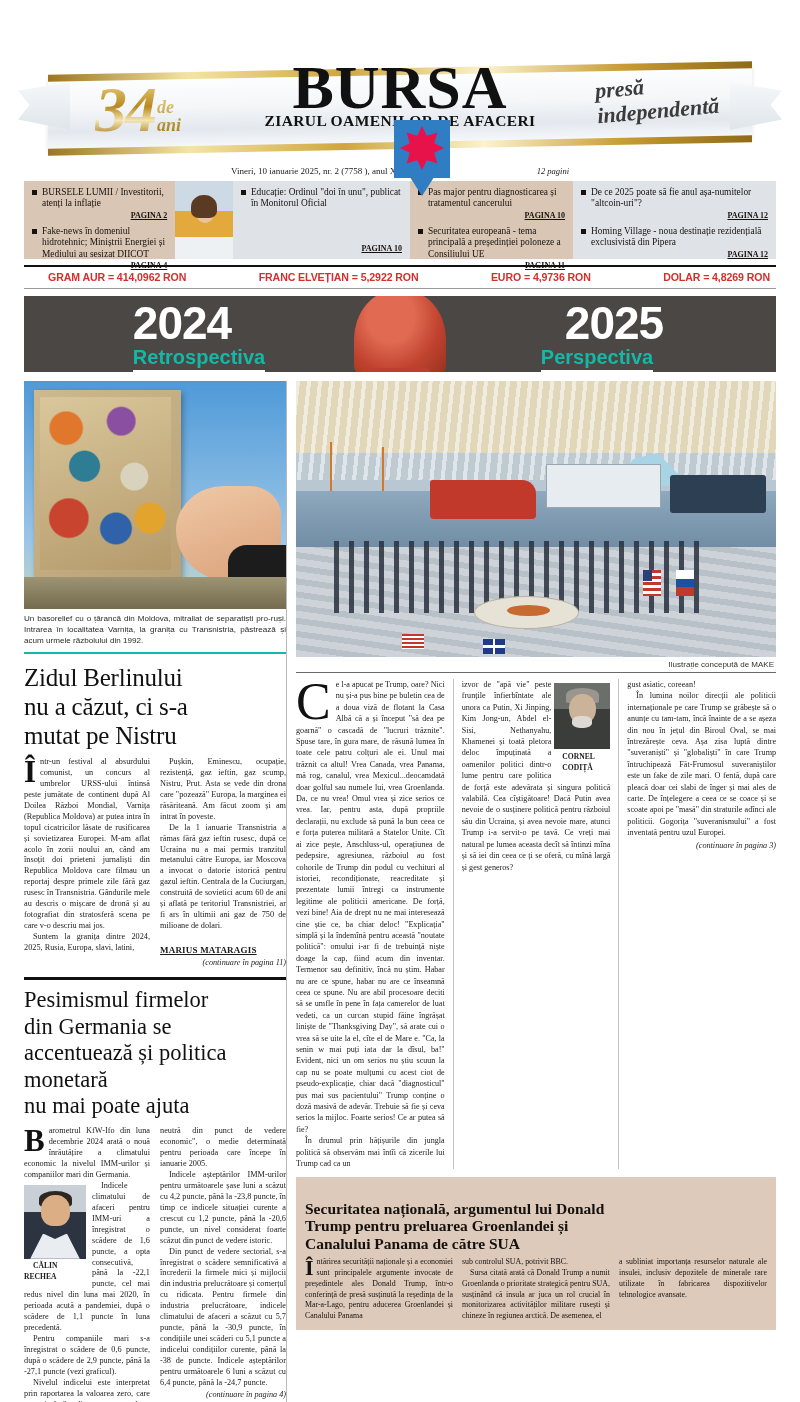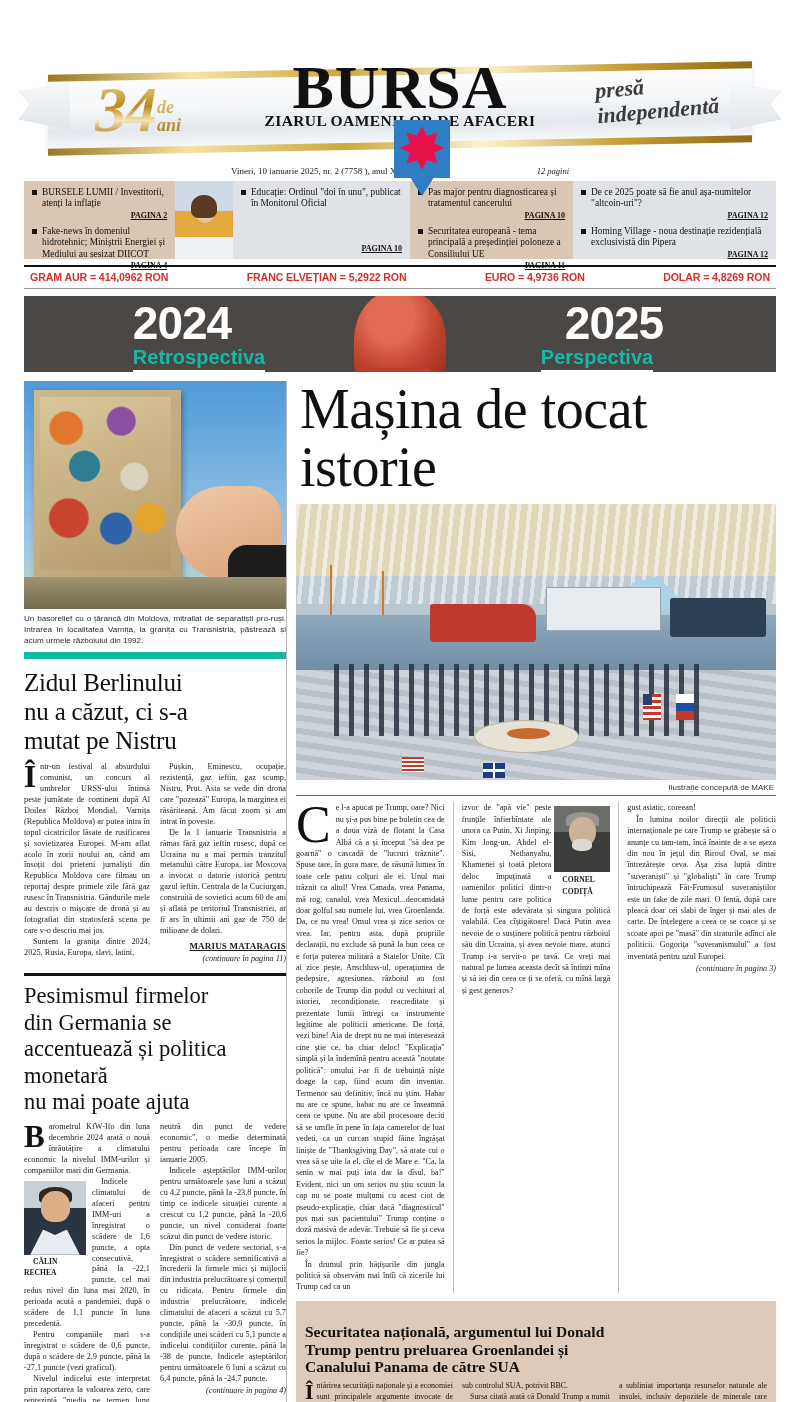--- a/index.html
+++ b/index.html
@@ -110,21 +110,21 @@
   .girlphoto { position:absolute; inset:0;
     background:
       radial-gradient(circle at 52% 42%, #e8c49a 0 16%, transparent 17%),
       linear-gradient(180deg,#cdd9e4 0 38%, #e4a93c 38% 72%, #eef1f4 72% 100%);
   }
   .girlphoto:after{ content:""; position:absolute; left:28%; top:18%; width:44%; height:30%;
     background:#5a3a22; border-radius:50% 50% 30% 30%; }
 
   
   .rates-wrap { margin:6px 24px 0; border-top:2.5px solid #111; border-bottom:1.2px solid #999; }
-  .rates { display:flex; justify-content:space-between; padding:4px 6px 5px; }
+  .rates { display:flex; justify-content:space-between; padding:4px 6px 5px;margin-left:18px; }
   .rate { font-family:"Liberation Sans", sans-serif; font-size:10.6px; font-weight:700; color:#d2302b; letter-spacing:-.1px; }
 
   
   .retro { margin:7px 24px 0; height:76px; background:#4a4745; position:relative; overflow:hidden; }
   .retro .side { position:absolute; top:4px; width:236px; text-align:center; }
   .retro .left-side { left:40px; }
   .retro .right-side { right:44px; }
   .retro .yr { font-family:"Liberation Sans", sans-serif; font-weight:700; font-size:46px;
       color:#fff; line-height:1; letter-spacing:-1px; }
   .retro .cap { font-family:"Liberation Sans", sans-serif; font-weight:700; font-size:20px;
@@ -158,35 +158,35 @@
         linear-gradient(160deg,#d9c79b,#b59a6b);
   }
   .photo1 .hand { position:absolute; right:2%; top:46%; width:40%; height:42%;
       background:linear-gradient(160deg,#f0c9a6,#d9a079); border-radius:46% 30% 36% 54%; }
   .photo1 .sleeve { position:absolute; right:-2%; bottom:2%; width:24%; height:26%;
       background:#1c1c1c; border-radius:30% 10% 6% 40%; }
   .photo1 .ground { position:absolute; left:0; right:0; bottom:0; height:14%;
       background:linear-gradient(180deg,#9c9472,#756b4f); }
 
   .caption { font-size:8.1px; line-height:1.35; color:#2a2a2a; text-align:justify;
-      padding:5px 0 5px; border-bottom:7px solid #14b8a6; font-family:"Liberation Sans", sans-serif; }
+      padding:5px 0 5px; border-bottom:2px solid #14b8a6; font-family:"Liberation Sans", sans-serif; }
 
   .hl-serif { font-family:"Liberation Serif", serif; font-weight:400; color:#111; }
   .h-zidul { font-size:25px; line-height:1.16; margin:9px 0 7px; letter-spacing:-.2px; }
   .rule-dbl { border-top:2.5px solid #111; border-bottom:1px solid #111; height:3px; margin:8px 0 7px; }
 
   .two-col { column-count:2; column-gap:10px; column-rule:0; }
   .bodytext { font-size:8.25px; line-height:1.33; text-align:justify; hyphens:auto;
       font-family:"Liberation Serif", serif; color:#1b1b1b; }
   .bodytext p { margin:0 0 0; text-indent:9px; }
   .bodytext p.first { text-indent:0; }
   .dropcap { float:left; font-size:31px; line-height:.82; font-weight:700; padding:2px 4px 0 0;
       font-family:"Liberation Serif", serif; color:#111; }
-  .byline { text-align:right; font-weight:700; font-size:9px; text-decoration:underline;
-      font-family:"Liberation Serif", serif; letter-spacing:.2px; margin-top:4px; }
+  .byline { text-align:left; font-weight:700; font-size:9px; text-decoration:underline;
+      font-family:"Liberation Serif", serif; letter-spacing:.2px; margin-top:13px; }
   .contin { text-align:right; font-style:italic; font-size:8.2px; margin-top:1px; }
 
   .h-pesim { font-size:22.5px; line-height:1.18; margin:6px 0 6px; }
 
   .mugshot { width:62px; height:74px; float:left; margin:2px 6px 2px 0; position:relative;
       background:linear-gradient(180deg,#c9cfd6 0 36%, #2b3440 36% 100%); overflow:hidden; }
   .mugshot .face { position:absolute; left:28%; top:14%; width:46%; height:42%;
       background:#dcae86; border-radius:48% 48% 42% 42%; }
   .mugshot .hair { position:absolute; left:24%; top:8%; width:54%; height:22%;
       background:#2e2620; border-radius:50% 50% 18% 18%; }
@@ -454,24 +454,20 @@
         <p>Pentru companiile mari s-a înregistrat o scădere de 0,6 puncte, după o scădere de 2,9 puncte, până la -27,1 puncte (vezi graficul).</p>
         <p>Nivelul indicelui este interpretat prin raportarea la valoarea zero, care reprezintă "media pe termen lung neutră din punct de vedere economic", o medie determinată pentru perioada care începe în ianuarie 2005.</p>
         <p>Indicele așteptărilor IMM-urilor pentru următoarele șase luni a scăzut cu 4,2 puncte, până la -23,8 puncte, în timp ce indicele situației curente a crescut cu 1,2 puncte, până la -20,6 puncte, un nivel considerat foarte scăzut din punct de vedere istoric.</p>
         <p>Din punct de vedere sectorial, s-a înregistrat o scădere semnificativă a încrederii la firmele mici și mijlocii din industria prelucrătoare și comerțul cu ridicata. Pentru firmele din industria prelucrătoare, indicele climatului de afaceri a scăzut cu 5,7 puncte, până la -30,9 puncte, în condițiile unei scăderi cu 5,1 puncte a indicelui condițiilor curente, până la -38 de puncte. Indicele așteptărilor pentru următoarele 6 luni a scăzut cu 6,4 puncte, până la -24,7 puncte.</p>
         <div class="contin">(continuare în pagina 4)</div>
       </div>
     </div>
 
     <div class="col-right">
 
-      <h1 class="hl-serif" style="font-size:56px; line-height:1.03; margin:0 0 8px 4px; letter-spacing:-.5px;">
-        <span>Mașina de tocat</span><br>
-        <span>istorie</span>
-      </h1>
 
       <div class="photo2">
         <div class="sky2"></div>
         <div class="rays"></div>
         <div class="sea"></div>
         <div class="berg"></div>
         <div class="crane1"></div>
         <div class="crane2"></div>
         <div class="shipR"></div>
         <div class="shipW"></div>

